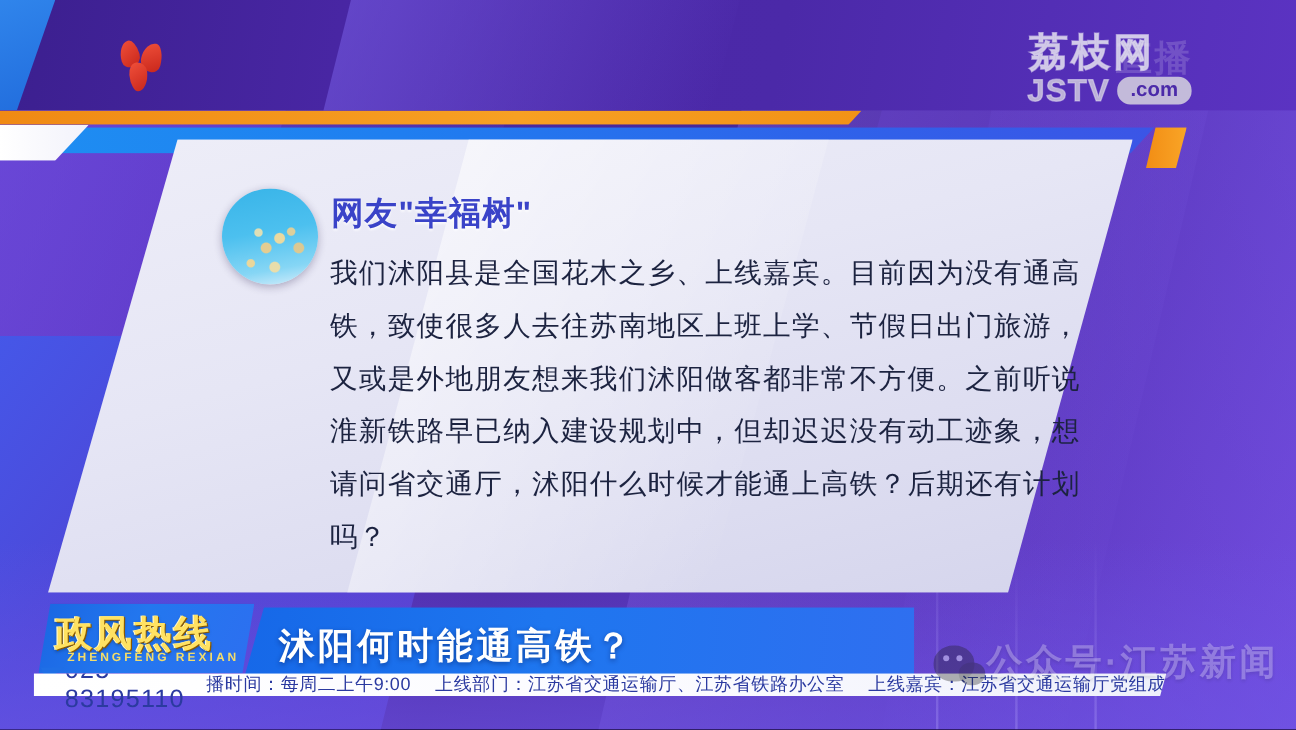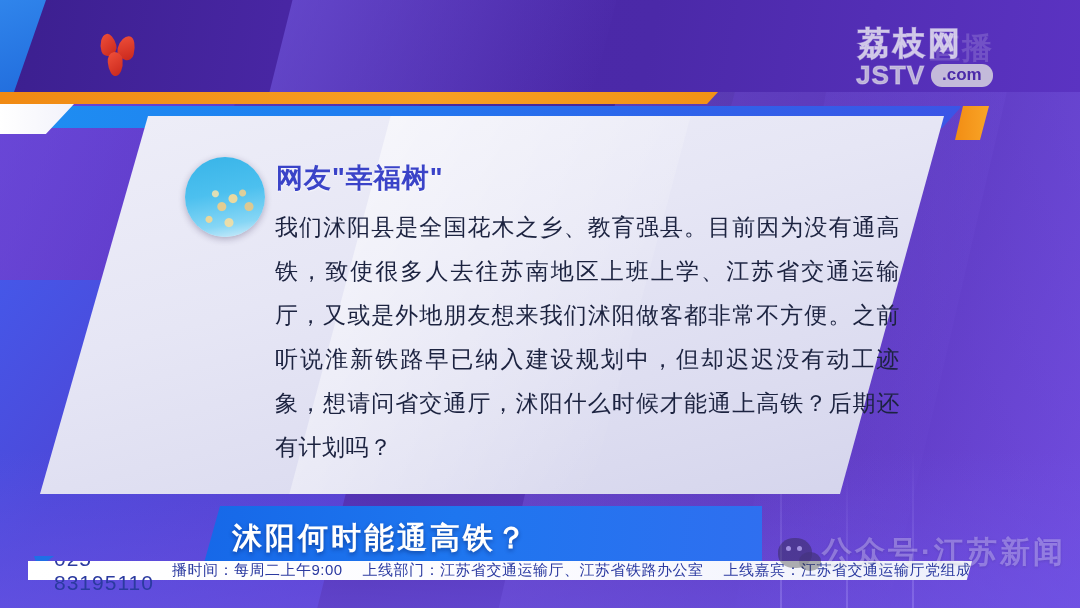--- a/index.html
+++ b/index.html
@@ -284,27 +284,31 @@
   <div class="stripe-orange2"></div>
   <div class="stripe-white"></div>
 
   <div class="card">
     <div class="card-sheen"></div>
   </div>
 
   <div class="avatar"></div>
 
   <div class="q-name">网友"幸福树"</div>
-  <div class="q-body">我们沭阳县是全国花木之乡、教育强县。目前因为没有通高铁，致使很多人去往苏南地区上班上学、江苏省交通运输厅，又或是外地朋友想来我们沭阳做客都非常不方便。之前听说淮新铁路早已纳入建设规划中，但却迟迟没有动工迹象，想请问省交通厅，沭阳什么时候才能通上高铁？后期还有计划吗？</div>
+  <div class="q-body">我们沭阳县是全国花木之乡、上线嘉宾。目前因为没有通高铁，致使很多人去往苏南地区上班上学、节假日出门旅游，又或是外地朋友想来我们沭阳做客都非常不方便。之前听说淮新铁路早已纳入建设规划中，但却迟迟没有动工迹象，想请问省交通厅，沭阳什么时候才能通上高铁？后期还有计划吗？</div>
 
 
   <div class="headline">
     <span>沭阳何时能通高铁？</span>
   </div>
 
+  <div class="prog-logo">
+    <div class="cn">政风热线</div>
+    <div class="en">ZHENGFENG REXIAN</div>
+  </div>
   <div class="prog-tail"></div>
 
   <div class="botbar">
     <div class="bot-phone">025-83195110</div>
     <div class="bot-slash"></div>
     <div class="bot-item">播时间：每周二上午9:00</div>
     <div class="bot-item gap">上线部门：江苏省交通运输厅、江苏省铁路办公室</div>
     <div class="bot-item gap">上线嘉宾：江苏省交通运输厅党组成员、省铁路办</div>
   </div>
 

